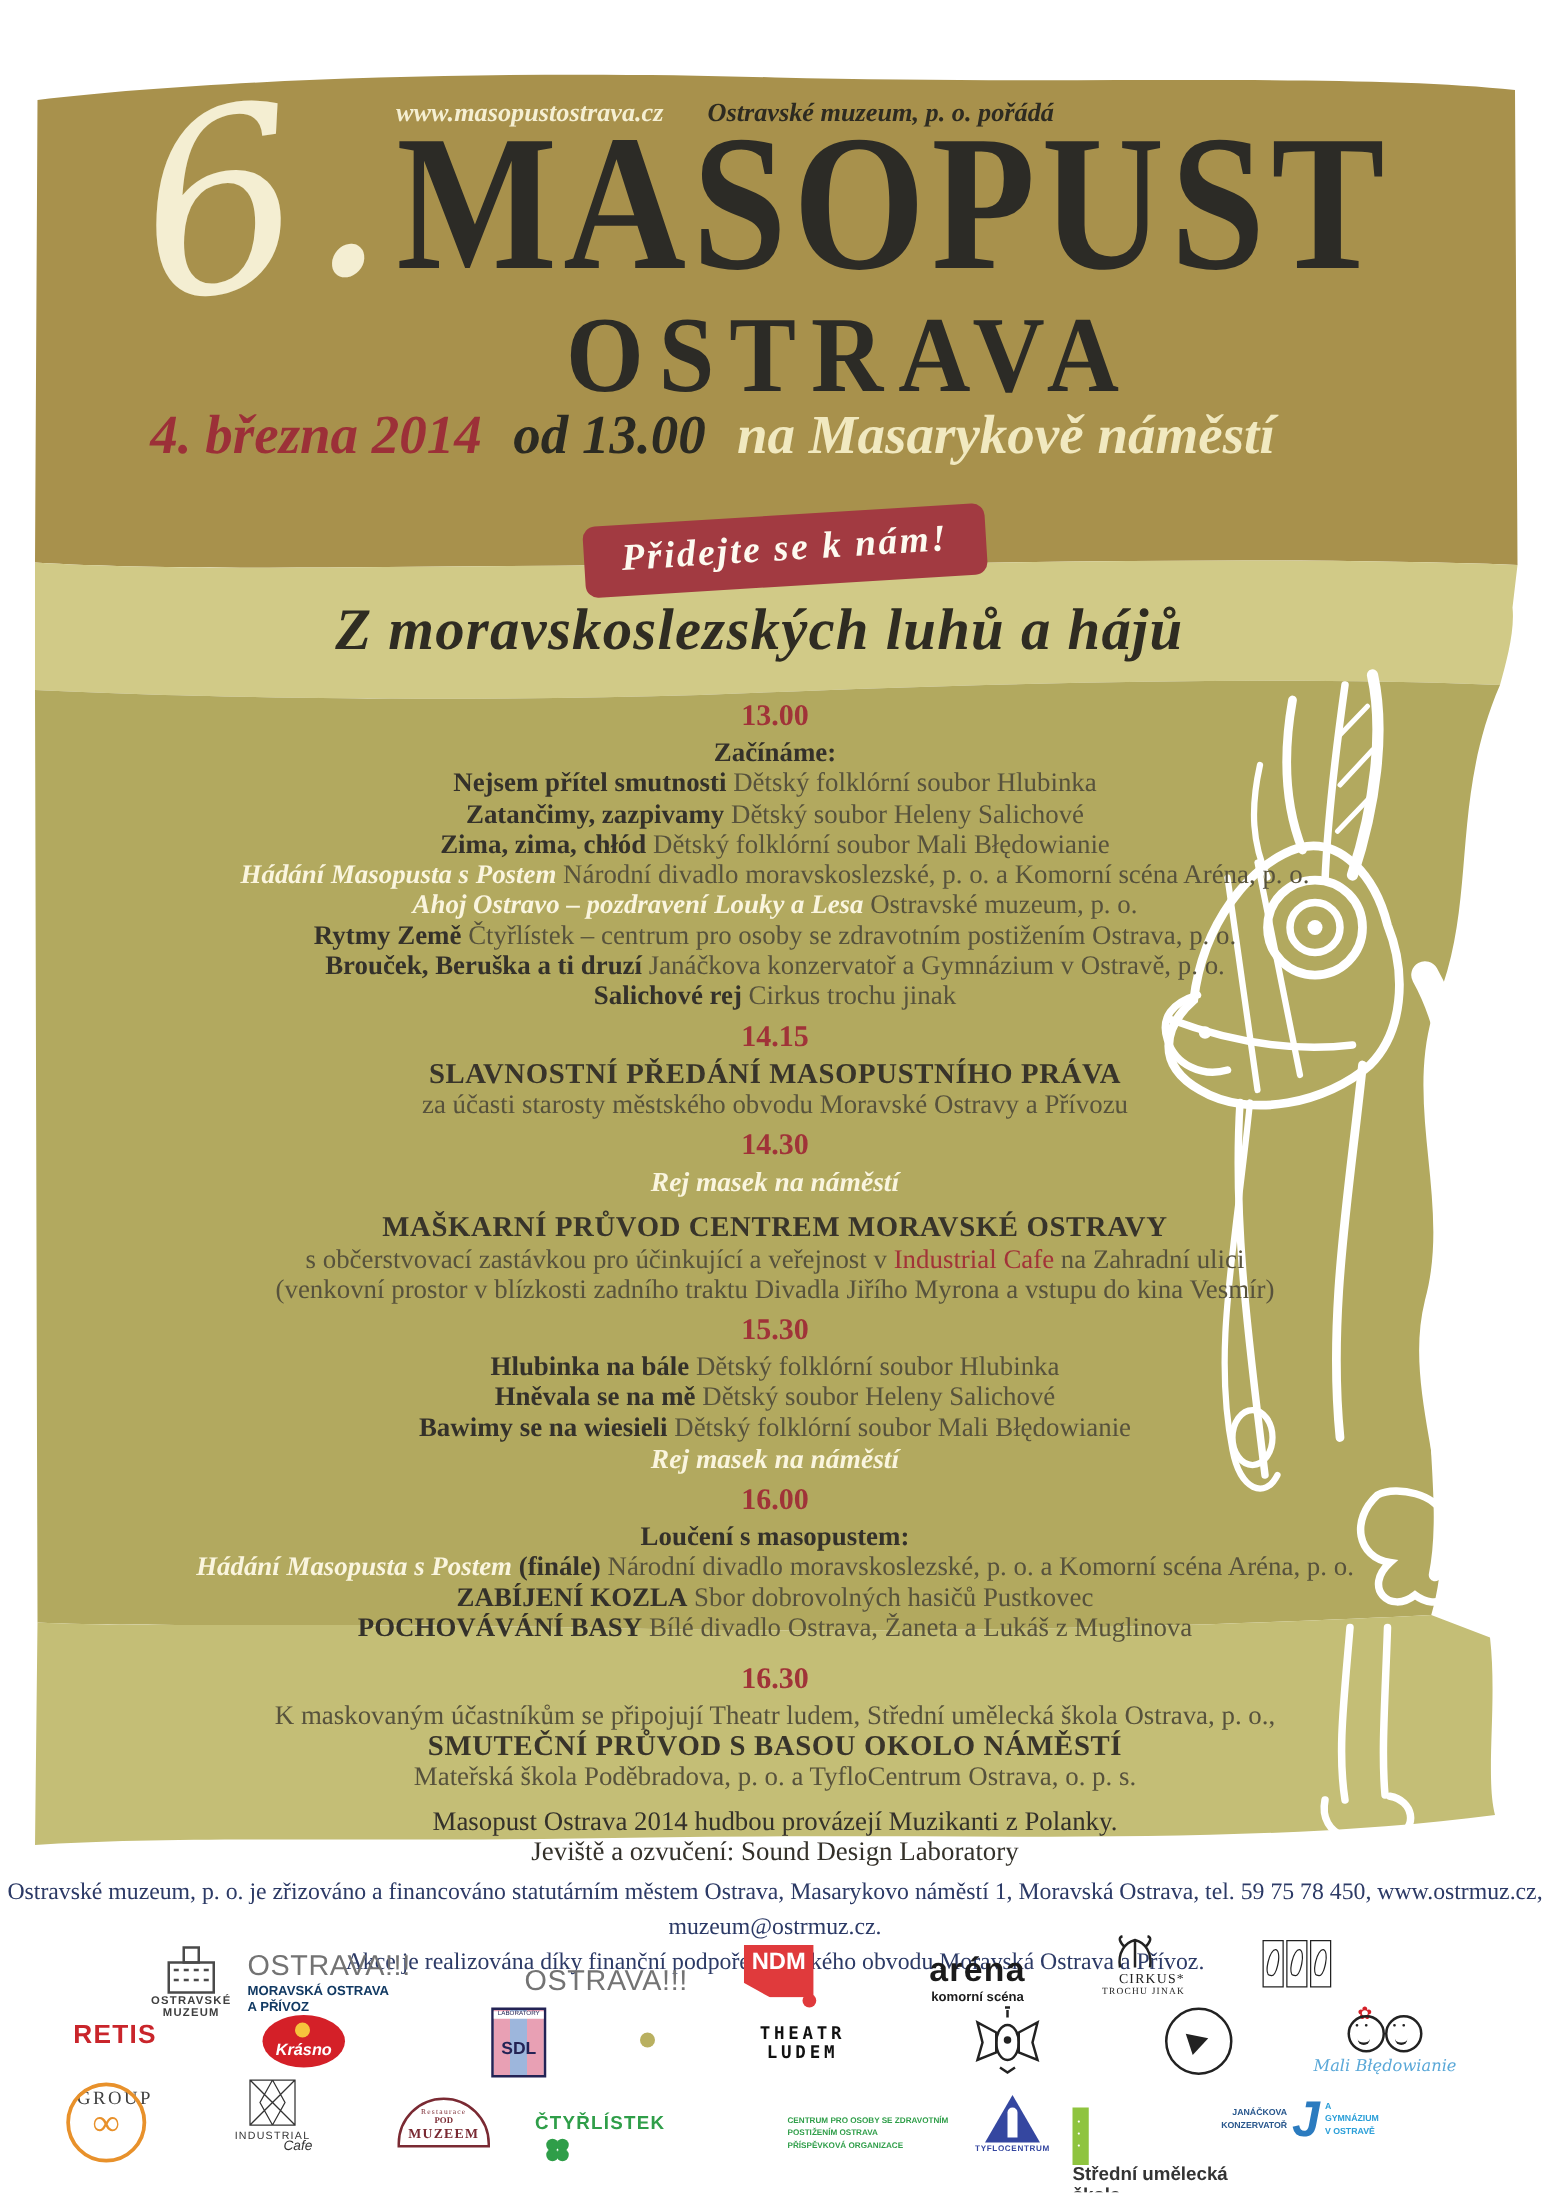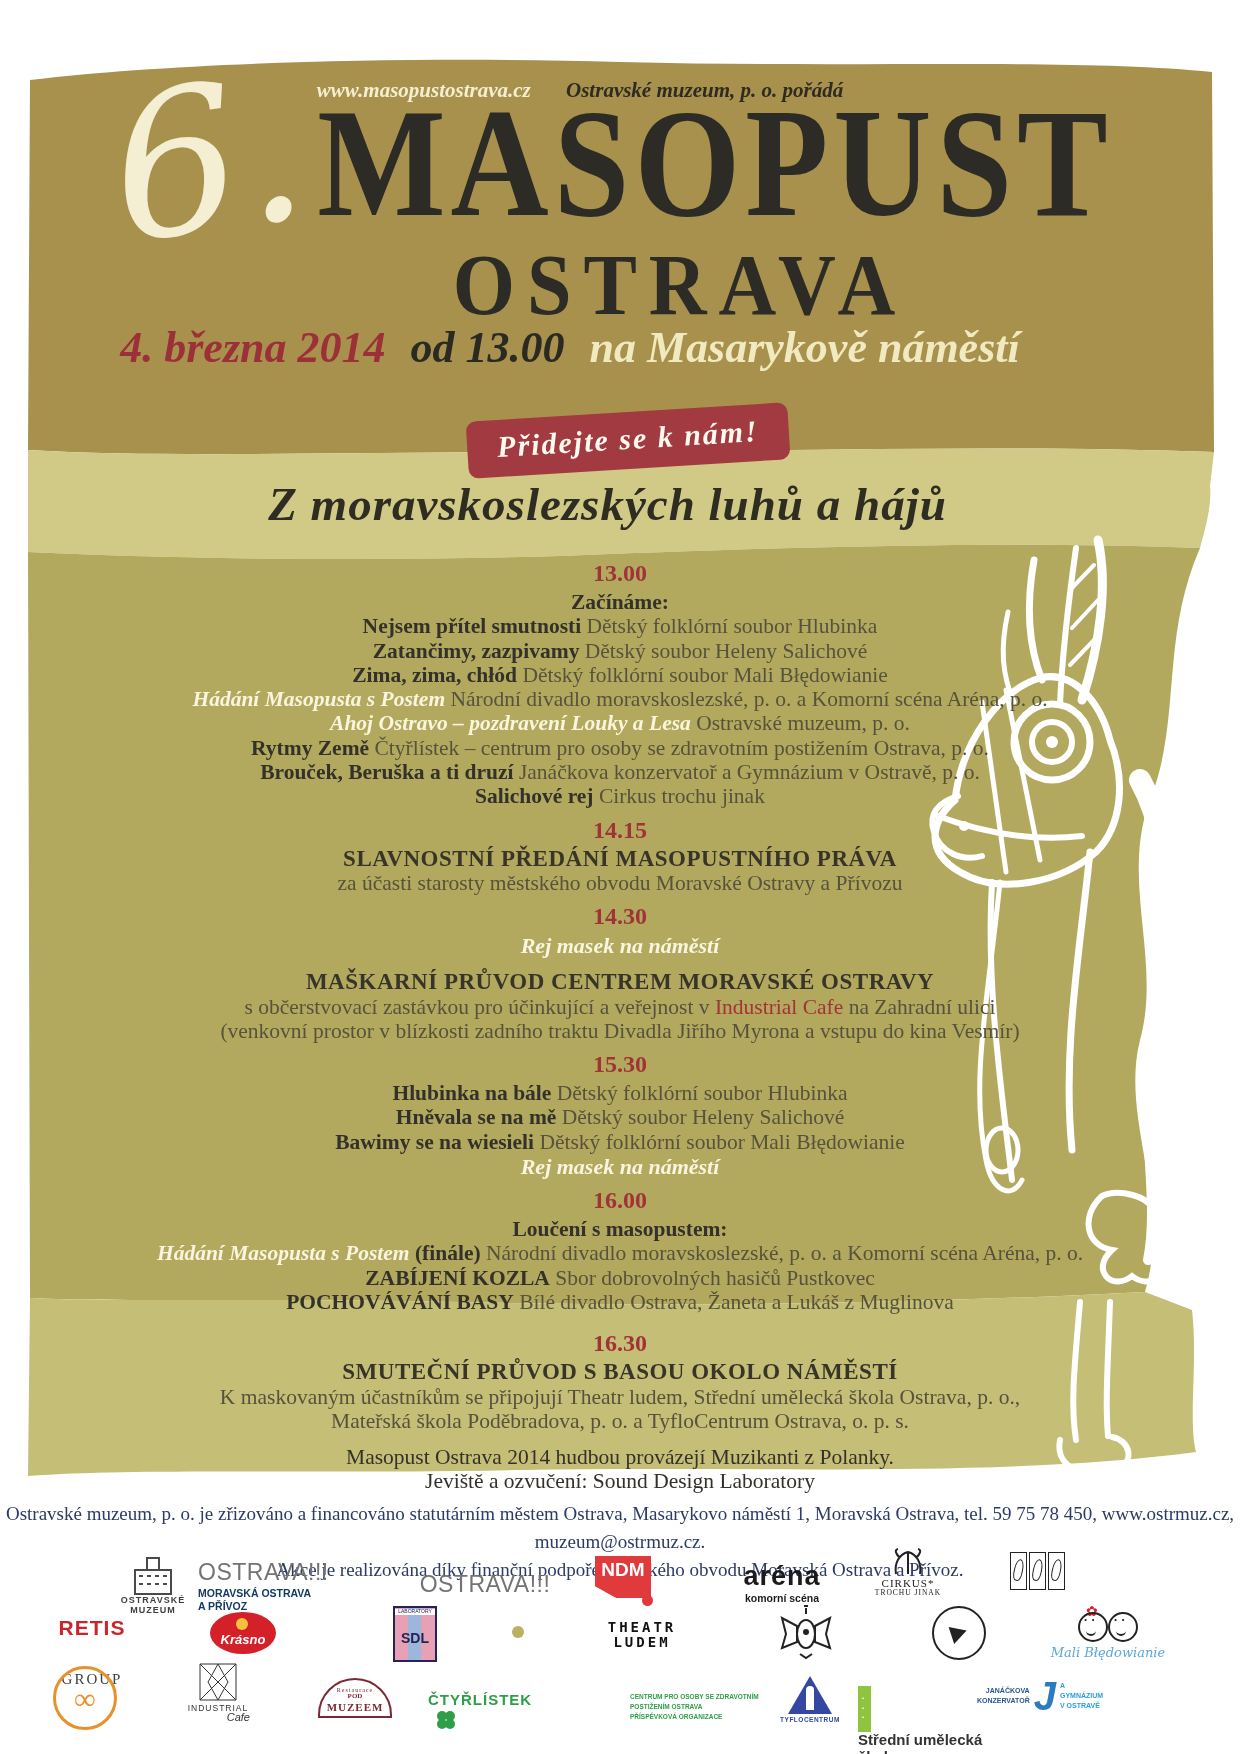--- a/index.html
+++ b/index.html
@@ -54,21 +54,21 @@
   .ost-big{font-size:23px;font-weight:normal;color:#737373;letter-spacing:0.5px;}
   .ost-sub{font-size:10.5px;font-weight:bold;color:#123a63;margin-top:2px;line-height:1.2;}
   .lg-ndm{left:595px;top:1556px;width:60px;}
   .ndm-box{width:56px;height:42px;background:#e03a3c;color:#fff;font-size:19px;font-weight:bold;
            display:flex;align-items:flex-start;justify-content:center;padding-top:4px;box-sizing:border-box;
            clip-path:polygon(0 0,100% 0,100% 100%,38% 100%,0 72%);}
   .ndm-dot{position:absolute;right:2px;bottom:-8px;width:11px;height:11px;border-radius:50%;background:#e03a3c;}
   .lg-arena{left:722px;top:1562px;width:120px;color:#1b1b1b;}
   .arena-big{font-size:27px;font-weight:bold;letter-spacing:1px;}
   .arena-sub{font-size:10.5px;font-weight:bold;margin-top:1px;}
-  .lg-cirkus{left:868px;top:1548px;width:80px;color:#222;}
+  .lg-cirkus{left:868px;top:1548px;width:80px;color:#222;text-align:right;}
   .cirkus-t1{font-size:11px;letter-spacing:1px;margin-top:1px;}
   .cirkus-t2{font-size:7.5px;letter-spacing:1px;}
   .lg-panels{left:1005px;top:1552px;width:64px;}
   .panel{display:inline-block;width:15px;height:36px;border:1.5px solid #222;margin:0 1px;position:relative;}
   .panel:before{content:"";position:absolute;left:3px;top:6px;width:7px;height:20px;border:1px solid #222;border-radius:50% 50% 40% 40%;transform:rotate(12deg);}
   .lg-retis{left:52px;top:1616px;width:80px;}
   .retis-t1{font-size:21px;font-weight:bold;color:#c9252b;letter-spacing:1px;font-family:"Liberation Sans",sans-serif;}
   .retis-t2{font-size:15px;color:#404040;letter-spacing:2px;margin-top:32px;}
   .lg-krasno{left:210px;top:1612px;width:70px;}
   .krasno-oval{width:66px;height:42px;background:#d42028;border-radius:50%;display:flex;align-items:flex-end;justify-content:center;padding-bottom:7px;box-sizing:border-box;}
@@ -207,22 +207,22 @@
     <div class="pline"><span class="t-bold">Bawimy se na wiesieli</span> <span>Dětský folklórní soubor Mali Błędowianie</span></div>
     <div class="wline">Rej masek na náměstí</div>
 
     <div class="time mt8">16.00</div>
     <div class="pline t-bold">Loučení s masopustem:</div>
     <div class="pline"><span class="t-white">Hádání Masopusta s Postem</span> <span class="t-bold">(finále)</span> <span>Národní divadlo moravskoslezské, p. o. a Komorní scéna Aréna, p. o.</span></div>
     <div class="pline"><span class="t-bold">ZABÍJENÍ KOZLA</span> <span>Sbor dobrovolných hasičů Pustkovec</span></div>
     <div class="pline"><span class="t-bold">POCHOVÁVÁNÍ BASY</span> <span>Bílé divadlo Ostrava, Žaneta a Lukáš z Muglinova</span></div>
 
     <div class="time mt16">16.30</div>
+    <div class="pline">K maskovaným účastníkům se připojují Theatr ludem, Střední umělecká škola Ostrava, p. o.,</div>
     <div class="pline hdr">SMUTEČNÍ PRŮVOD S BASOU OKOLO NÁMĚSTÍ</div>
-    <div class="pline">K maskovaným účastníkům se připojují Theatr ludem, Střední umělecká škola Ostrava, p. o.,</div>
     <div class="pline">Mateřská škola Poděbradova, p. o. a TyfloCentrum Ostrava, o. p. s.</div>
 
     <div class="pline mt12" style="color:#34312a;">Masopust Ostrava 2014 hudbou provázejí Muzikanti z Polanky.</div>
     <div class="pline" style="color:#34312a;">Jeviště a ozvučení: Sound Design Laboratory</div>
   </div>
 
   <div class="abs footer">
     <div>Ostravské muzeum, p. o. je zřizováno a financováno statutárním městem Ostrava, Masarykovo náměstí 1, Moravská Ostrava, tel. 59 75 78 450, www.ostrmuz.cz, muzeum@ostrmuz.cz.</div>
     <div>Akce je realizována díky finanční podpoře městského obvodu Moravská Ostrava a Přívoz.</div>
   </div>

